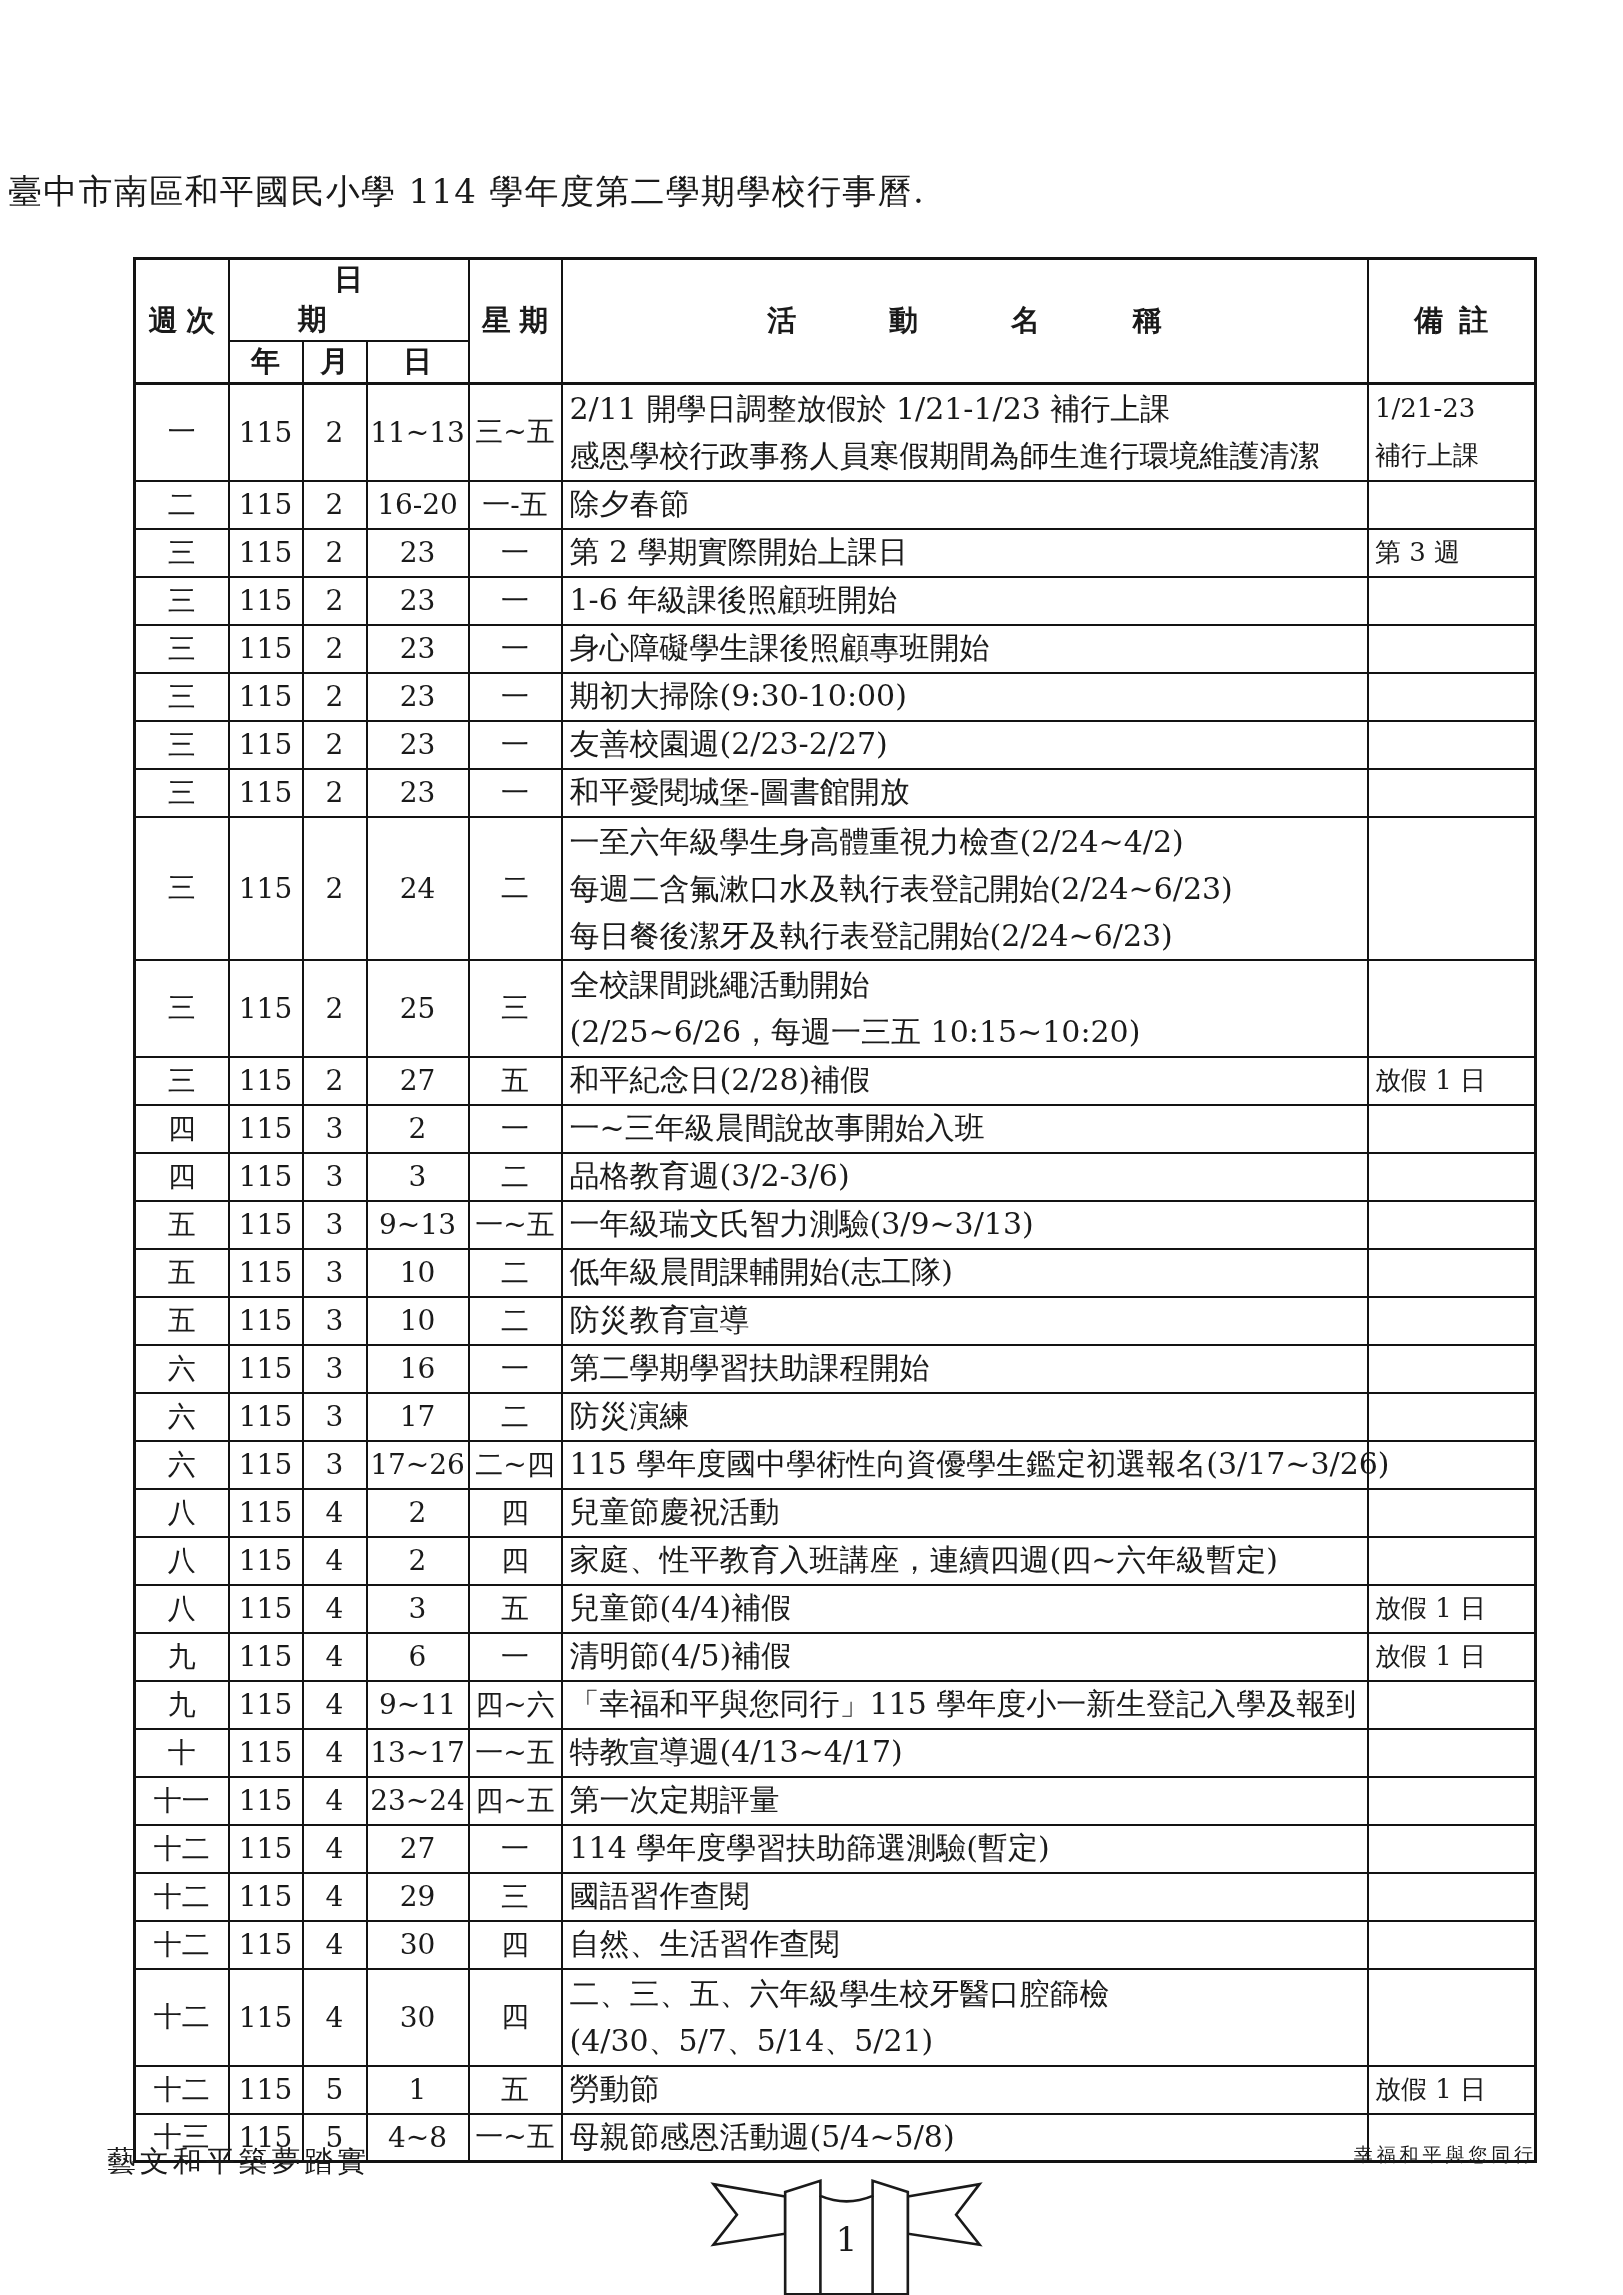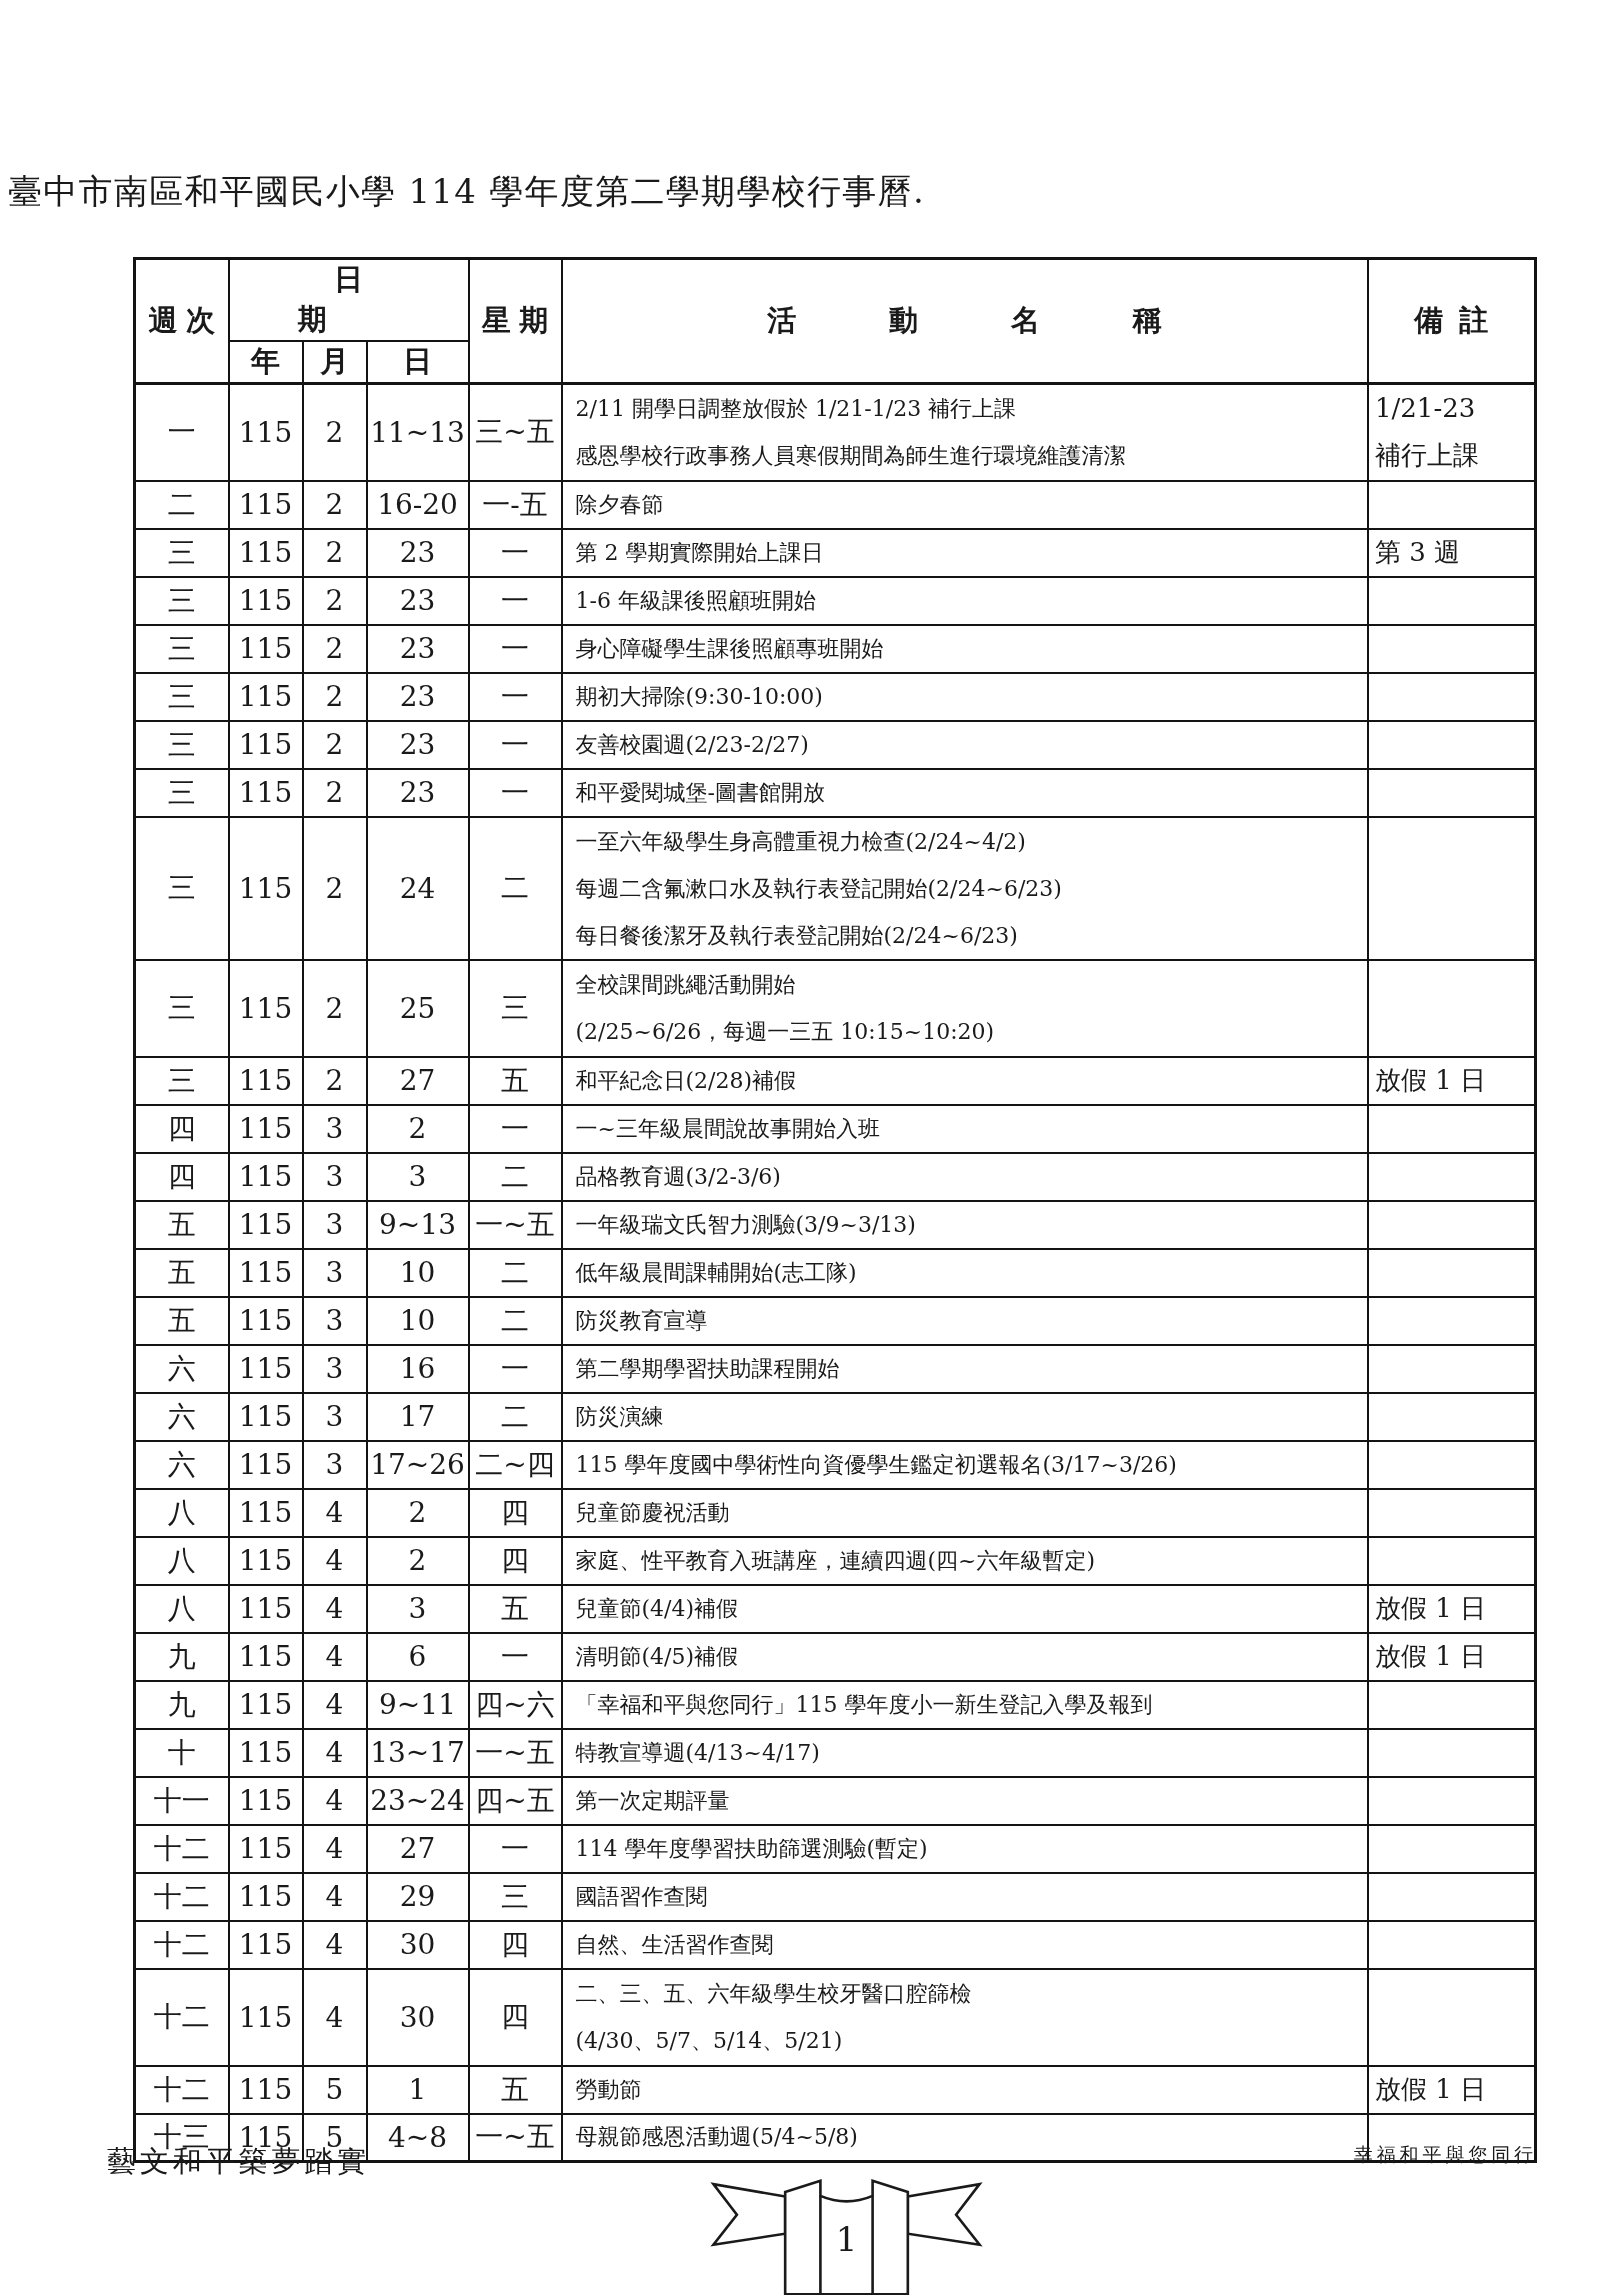--- a/index.html
+++ b/index.html
@@ -28,21 +28,21 @@
   .cal thead tr.tier1{height:31px;}
   .cal thead tr.tier2{height:31px;}
   .cal thead th{border-bottom-width:3.9px;}
   .cal thead th.h-date{border-bottom-width:2px;}
   .ls-s{letter-spacing:.3em;text-indent:.3em;}
   .ls-date{letter-spacing:2.5em;text-indent:2.5em;}
   .ls-act{letter-spacing:3.2em;text-indent:3.2em;}
   .ls-rem{letter-spacing:.55em;text-indent:.55em;}
   td.c-week,td.c-year,td.c-month,td.c-day,td.c-weekday{font-size:28px;white-space:nowrap;}
   td.c-activity{
-    text-align:left;padding-left:13px;font-size:22px;white-space:nowrap;
+    text-align:left;padding-left:7px;font-size:30px;white-space:nowrap;
   }
   td.c-remark{
     text-align:left;padding-left:6.5px;font-size:26px;white-space:nowrap;
   }
   .cline{line-height:47px;white-space:nowrap;}
   .footer-left{
     position:absolute;left:107px;top:2142px;font-size:29px;letter-spacing:3.9px;white-space:nowrap;
   }
   .footer-right{
     position:absolute;right:86px;top:2142px;font-size:19px;letter-spacing:3.9px;white-space:nowrap;

